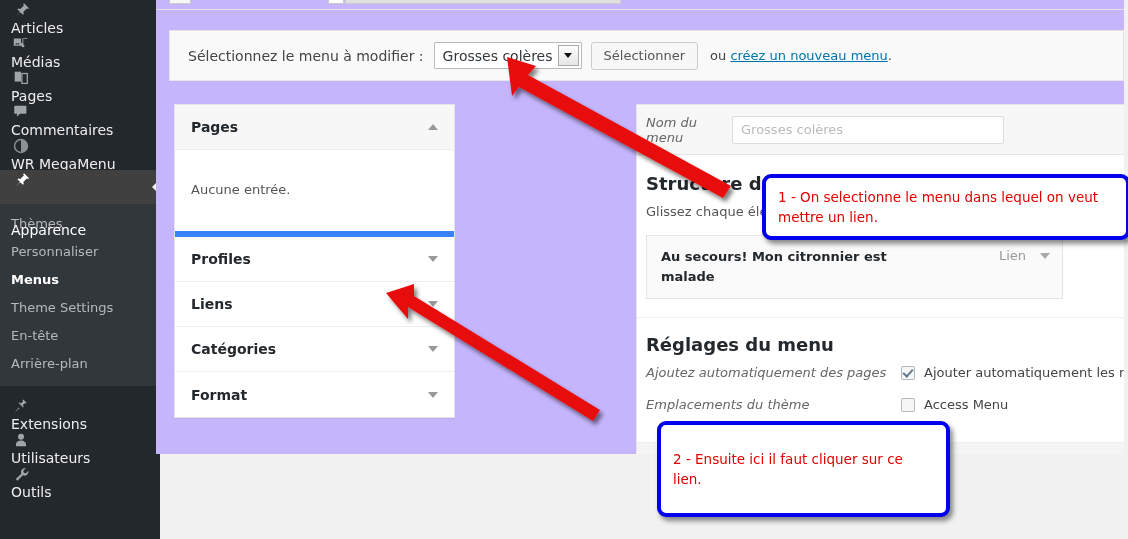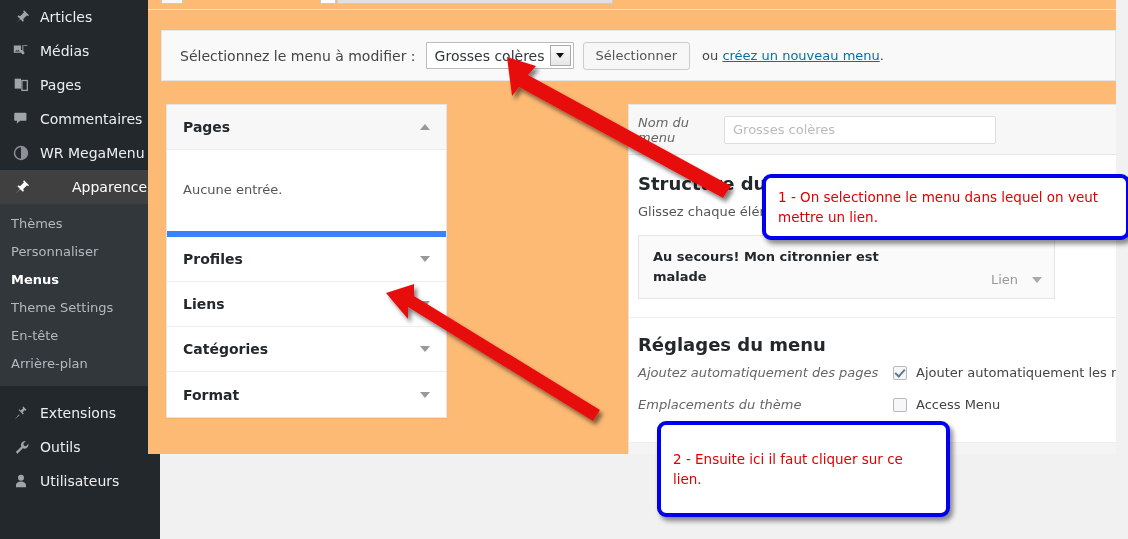--- a/index.html
+++ b/index.html
@@ -17,26 +17,27 @@
   
   #adminmenu {
     position: absolute; left: 0; top: 0;
     width: 160px; height: 539px;
     background: #23282d;
     color: #eee;
     overflow: hidden;
   }
   .menu-top {
     position: relative;
-    display: flex; align-items: center;
+    display: flex; 
     height: 34px;
     padding-left: 11px;
     color: #eee;
     font-size: 14px;
     cursor: pointer;
+    flex-direction: column;
   }
   .menu-top .mi {
     width: 20px; height: 20px; margin-right: 9px;
     display: inline-flex; align-items: center; justify-content: center;
     flex: 0 0 20px;
   }
   .menu-top .mi svg { display:block; }
   .menu-top .mlabel { white-space: nowrap; }
   .menu-top.current {
     background: #404040;
@@ -58,23 +59,23 @@
     font-size: 13px;
     color: #b4b9be;
     cursor: pointer;
     line-height: 18px;
   }
   .submenu-item.current { color: #fff; font-weight: bold; }
   .menu-sep { height: 10px; background:#23282d; }
 
   
   #wpbody {
-    position: absolute; left: 148px; top: 0;
+    position: absolute; left: 156px; top: 0;
     width: 968px; height: 454px;
-    background: #fdba74;
+    background: #c4b5fd;
     overflow: hidden;
   }
 
   
   .top-cut-a {
     position: absolute; left: 13px; top: -14px;
     width: 22px; height: 18px;
     border: 1px solid #ccc; border-top: none;
     background: #f7f7f7;
   }
@@ -207,21 +208,21 @@
   .h3 {
     font-size: 18px; font-weight: bold; color: #23282d;
     margin: 0 0 10px 0;
   }
   .sub { font-size: 13px; color: #555; margin-bottom: 16px; }
   .menuitem-box {
     width: 417px;
     border: 1px solid #e5e5e5;
     background: #fafafa;
     padding: 11px 12px 11px 14px;
-    display: flex; align-items: flex-end; justify-content: space-between;
+    display: flex; align-items: flex-start; justify-content: space-between;
     margin-bottom: 18px;
   }
   .menuitem-box .title { font-weight: bold; color:#23282d; font-size:13px; width: 250px; line-height: 20px; }
   .menuitem-box .right { display:flex; align-items:center; gap: 14px; padding-top:1px; }
   .menuitem-box .type { color:#999; font-size:13px; }
   .menuitem-box .tri-down {
     width:0;height:0;border-style:solid;
     border-width:6px 5px 0 5px;
     border-color: #aaa transparent transparent transparent;
   }
@@ -357,34 +358,34 @@
         <svg width="18" height="18" viewBox="0 0 20 20">
             <path fill="#a0a5aa" d="M12.6 2.9l-1 1 .7.7-2.5 2.6-1.4-1.4-1 1 4.8 4.8 1-1-1.4-1.4 2.6-2.5.7.7 1-1-3.5-3.5zM7.6 11.8L3.2 17l5.2-4.4-.8-.8z"></path>
           </svg>
       </span>
       <span class="mlabel">Extensions</span>
     </div>
 
     <div class="menu-top">
       <span class="mi">
         <svg width="18" height="18" viewBox="0 0 20 20">
-            <path fill="#a0a5aa" d="M15.3 3.4a4.6 4.6 0 00-5.1 6.2l-6 6 1.9 1.9 6-6a4.6 4.6 0 006.2-5.1l-2.8 2.8-2.3-.6-.6-2.3 2.7-2.9z"></path>
-          </svg>
-      </span>
-      <span class="mlabel">Outils</span>
-    </div>
-
-    <div class="menu-top">
-      <span class="mi">
-        <svg width="18" height="18" viewBox="0 0 20 20">
             <circle cx="10" cy="6.3" r="3.3" fill="#a0a5aa"></circle>
             <path fill="#a0a5aa" d="M10 10.6c-3.4 0-5.6 1.9-5.6 4.3V17h11.2v-2.1c0-2.4-2.2-4.3-5.6-4.3z"></path>
           </svg>
       </span>
       <span class="mlabel">Utilisateurs</span>
+    </div>
+
+    <div class="menu-top">
+      <span class="mi">
+        <svg width="18" height="18" viewBox="0 0 20 20">
+            <path fill="#a0a5aa" d="M15.3 3.4a4.6 4.6 0 00-5.1 6.2l-6 6 1.9 1.9 6-6a4.6 4.6 0 006.2-5.1l-2.8 2.8-2.3-.6-.6-2.3 2.7-2.9z"></path>
+          </svg>
+      </span>
+      <span class="mlabel">Outils</span>
     </div>
   </div>
 
   <div id="wpbody">
 
     <div class="top-cut-a"></div>
     <div class="top-cut-b"></div>
     <div class="top-cut-c"></div>
     <div class="top-rule"></div>
 

